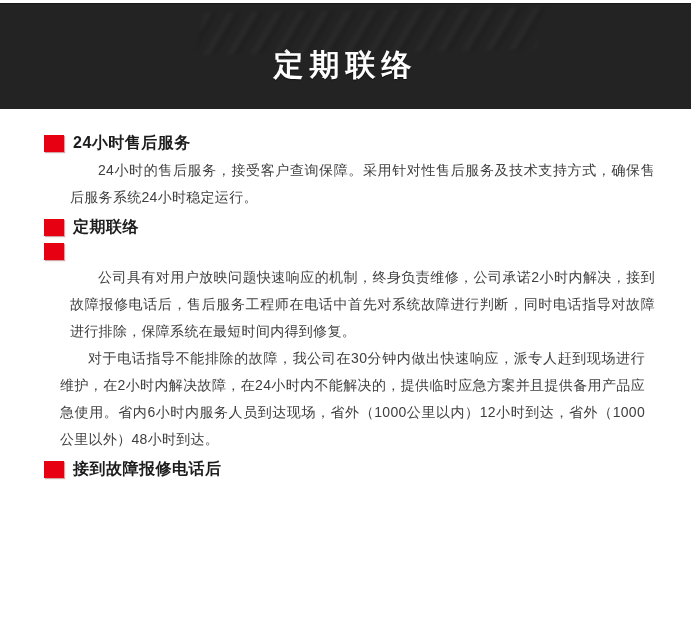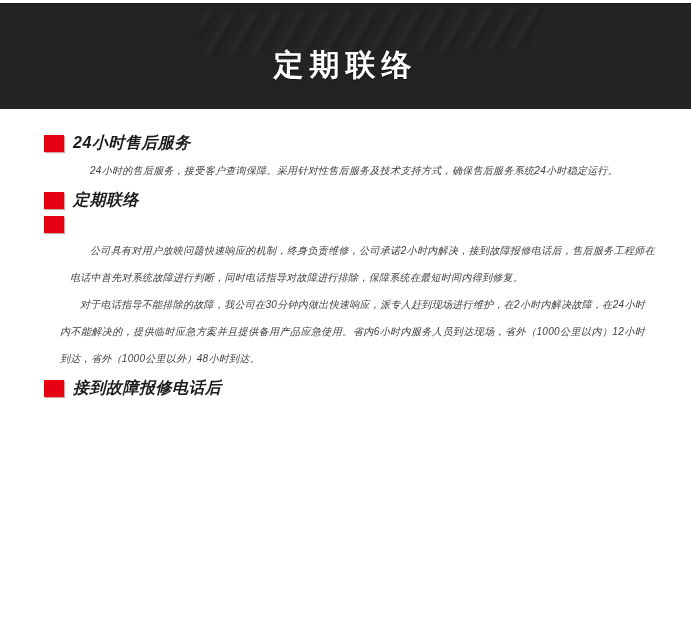--- a/index.html
+++ b/index.html
@@ -50,21 +50,20 @@
     font-size:30px;
     font-weight:bold;
     letter-spacing:6px;
     line-height:1;
     text-shadow:0 1px 1px rgba(0,0,0,.6);
   }
 
   
   .content{
     padding:24px 28px 0 44px;
-    font-style:italic;
   }
   section{margin-bottom:6px;}
   .sec-head{
     display:flex;
     align-items:center;
   }
   .bullet{
     width:20px;height:17px;
     background:var(--accent_red);
     box-shadow:1px 1px 1px rgba(120,0,0,.35);
@@ -74,21 +73,21 @@
   .sec-head h2{
     font-size:16px;
     line-height:20px;
     font-weight:bold;
     color:var(--heading_text);
     letter-spacing:.5px;
   }
   section p{
     width:585px;
     margin:4px 0 0 26px;
-    font-size:10px;
+    font-size:14px;
     line-height:27px;
     color:var(--body_text);
     text-indent:2em;
     text-align:justify;
     letter-spacing:.3px;
   }
   section p + p{margin-top:0;margin-left:16px;}
 </style>
 </head>
 <body>

